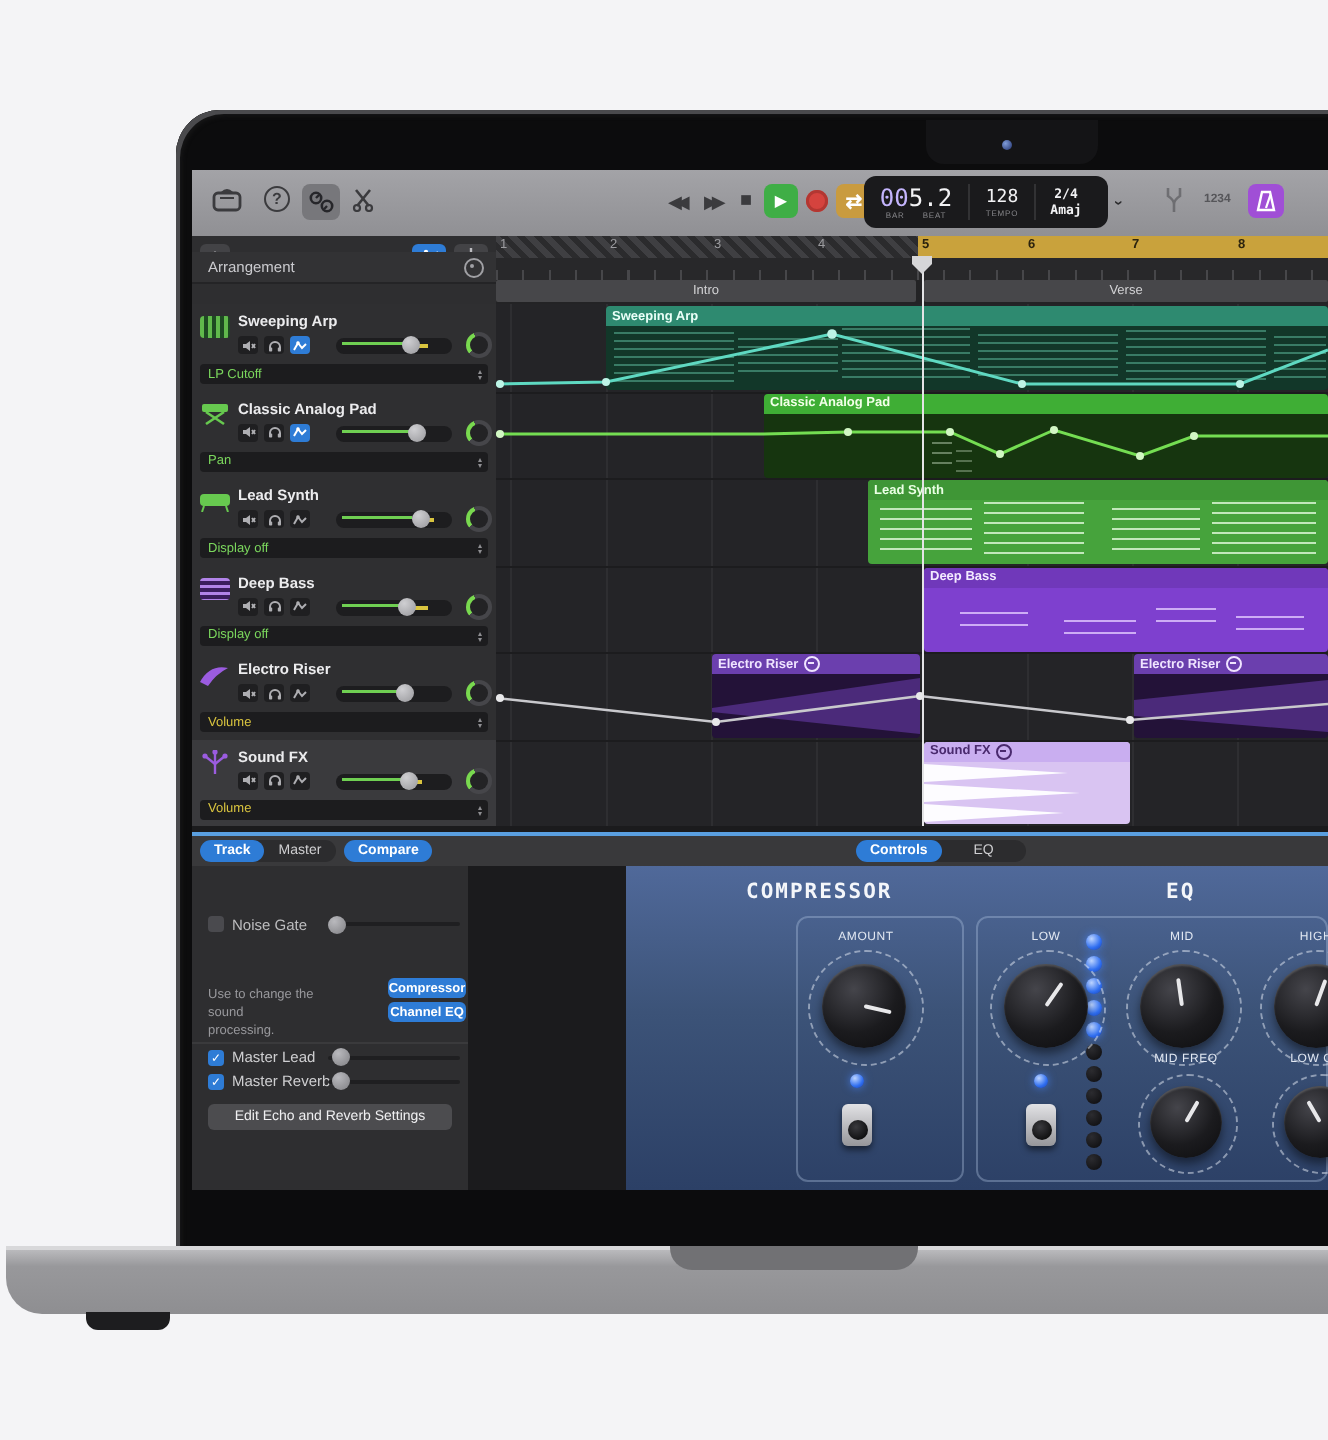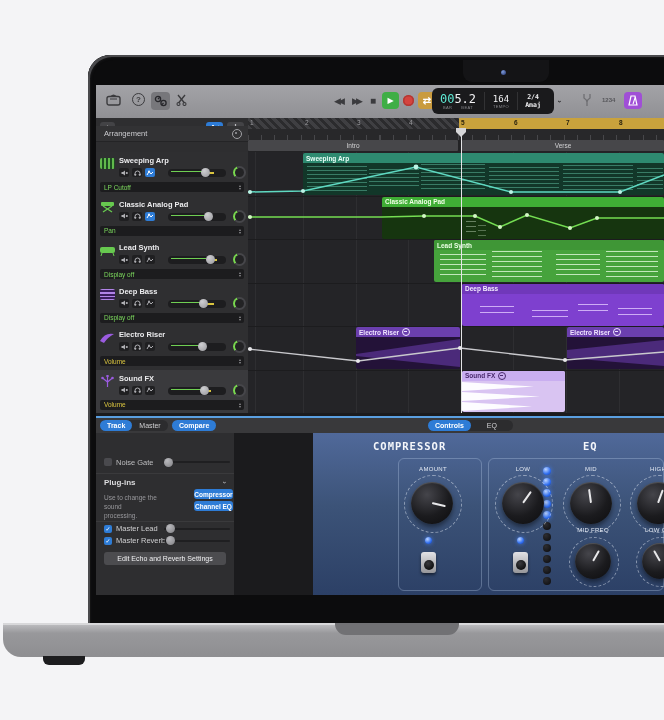--- a/index.html
+++ b/index.html
@@ -165,29 +165,29 @@
 
       <span class="tb-ic" style="left:238px;top:11px;font-size:9px;letter-spacing:-3px">◀◀</span>
       <span class="tb-ic" style="left:256px;top:11px;font-size:9px;letter-spacing:-3px">▶▶</span>
       <span class="tb-ic" style="left:274px;top:10px;font-size:10px">■</span>
       <div class="tb-btn" style="left:286px;top:7px;width:17px;height:17px;background:#3fae46;color:#fff;font-size:8px">▶</div>
       <div class="tb-btn" style="left:307px;top:10px;width:11px;height:11px;background:#d5433e;border-radius:50%;box-shadow:inset 0 0 0 1.5px #b23732"></div>
       <div class="tb-btn" style="left:322px;top:7px;width:18px;height:17px;background:#c99b3f;color:#fff;font-size:10px;font-weight:bold">⇄</div>
 
       <div class="lcd">
         <div class="sec" style="width:52px">
-          <div style="font-size:12px;line-height:12px;margin-top:1px"><span style="color:#5eead4">00</span><span>5.2</span></div>
+          <div style="font-size:12px;line-height:12px;margin-top:1px"><span style="color:#c4b5fd">00</span><span>5.2</span></div>
           <div style="display:flex;gap:9px">
               <span class="lbl">BAR</span>
               <span class="lbl">BEAT</span>
             </div>
         </div>
         <div class="div"></div>
         <div class="sec" style="width:32px">
-          <div style="font-size:9px">164</div>
+          <div style="font-size:9px">128</div>
           <span class="lbl">TEMPO</span>
         </div>
         <div class="div"></div>
         <div class="sec" style="width:30px">
           <div style="font-size:6.5px;font-weight:bold">2/4</div>
           <div style="font-size:6.5px;font-weight:bold">Amaj</div>
         </div>
       </div>
       <span class="tb-ic" style="left:462px;top:12px;color:#2c2c2e;font-weight:bold;transform:rotate(90deg);font-size:8px">›</span>
 
@@ -632,24 +632,20 @@
     </div>
 
     <div class="inspector">
       <div class="irow" style="top:20px;height:18px">
         <span class="cbox"></span>
         <span style="font-size:7.5px;color:#bdbdbf">Noise Gate</span>
         <div class="hslider" style="position:absolute;left:68px;width:66px">
             <div class="hthumb" style="left:0"></div>
           </div>
       </div>
-      <div class="irow" style="top:40px;height:16px;border-top:1px solid #3a3a3c">
-        <span style="margin-left:8px;font-size:8px;font-weight:bold">Plug-ins</span>
-        <span class="chev" style="position:absolute;right:8px;transform:rotate(90deg)">›</span>
-      </div>
       <div class="abs" style="left:8px;top:60px;width:62px;font-size:6.5px;color:#98989c;line-height:9px">
         <span>Use to change the sound</span><br><span>processing.</span>
       </div>
       <div class="bluebtn" style="left:98px;top:56px;width:39px;height:10px">Compressor</div>
       <div class="bluebtn" style="left:98px;top:68px;width:39px;height:10px">Channel EQ</div>
 
       <div class="irow" style="top:88px;height:13px;border-top:1px solid #3a3a3c">
         <span class="cbox chk">
             <span>✓</span>
           </span>

